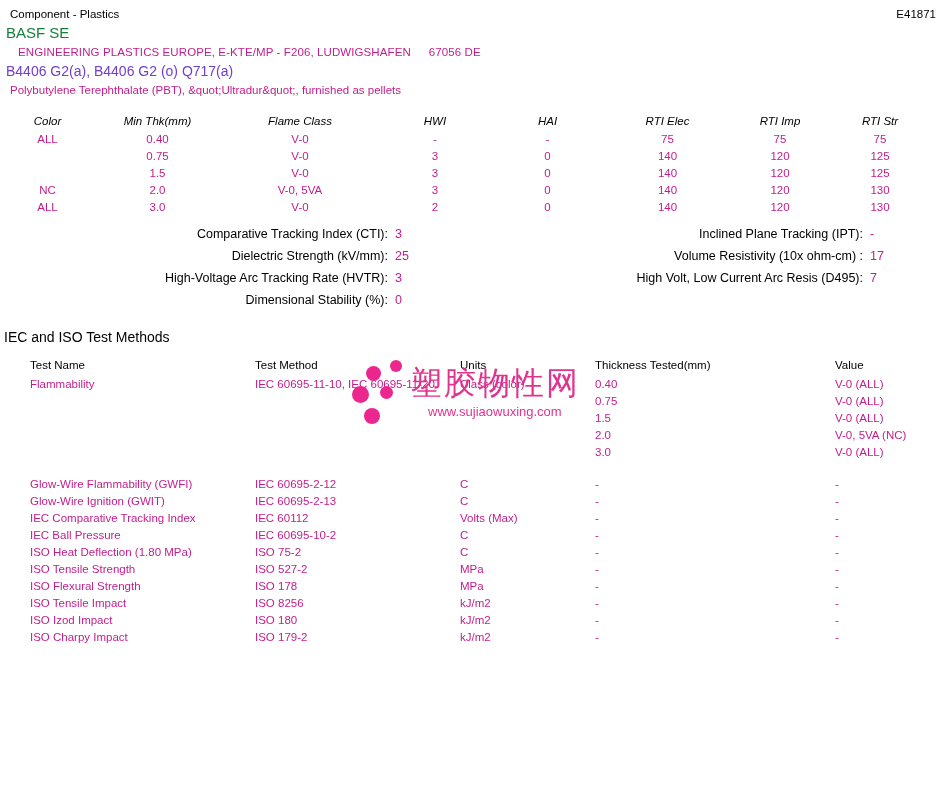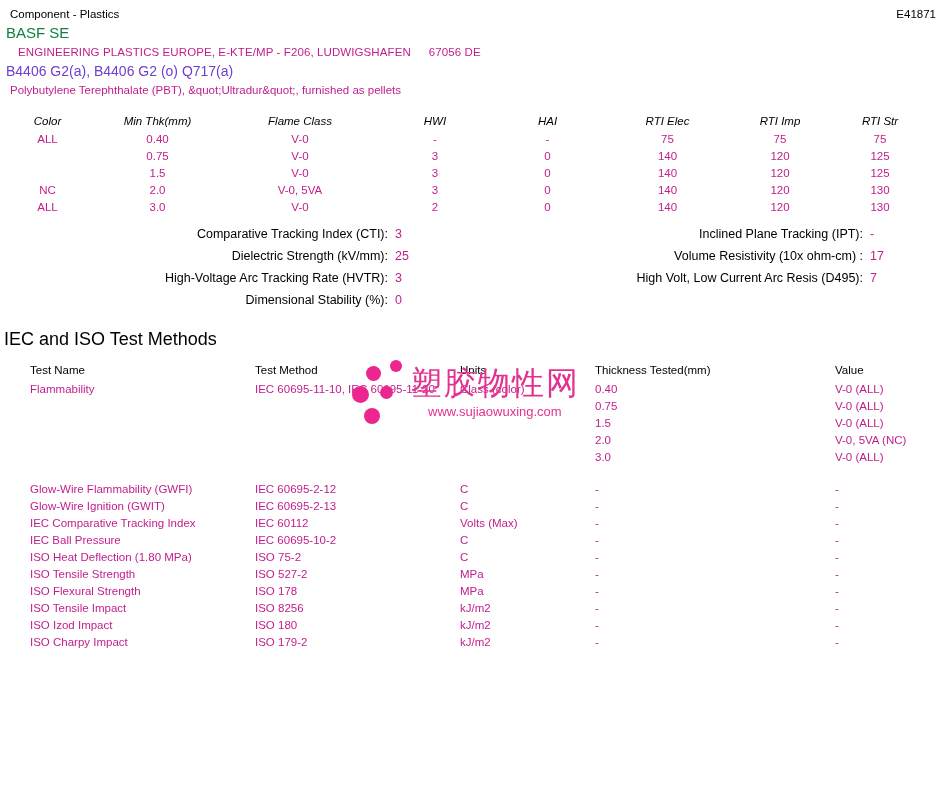--- a/index.html
+++ b/index.html
@@ -135,21 +135,21 @@
     color: #e2328f;
     font-size: 13px;
     font-family: "Liberation Sans", sans-serif;
   }
   .wm-dot {
     position: absolute;
     border-radius: 50%;
     background: #ec268f;
   }
   .section-title {
-    font-size: 18px;
+    font-size: 14px;
     color: #000;
     padding: 14px 5px 0 4px;
   }
 
   table.iec-table {
     border-collapse: collapse;
     margin-top: 12px;
     width: 940px;
     table-layout: fixed;
   }

